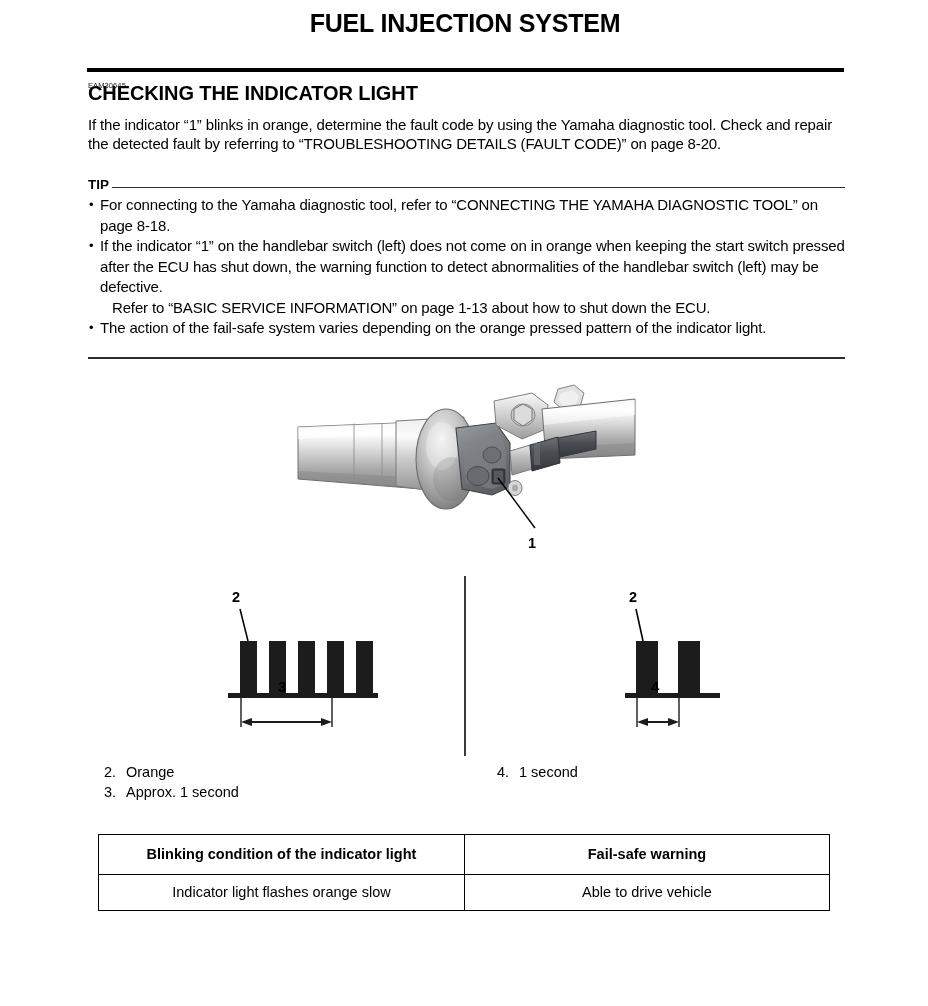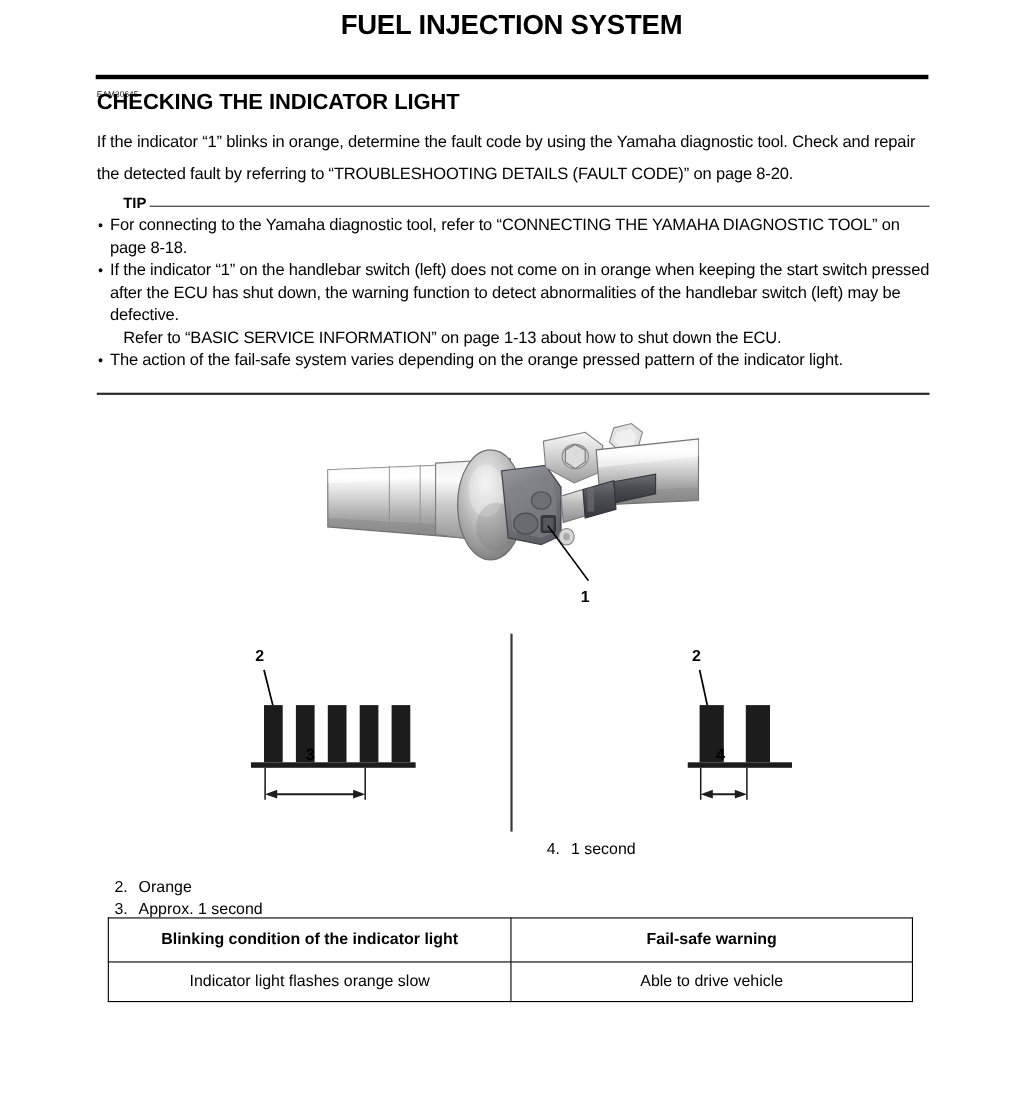--- a/index.html
+++ b/index.html
@@ -66,40 +66,39 @@
     letter-spacing: -0.1px;
   }
 
   
   .intro {
     position: absolute;
     top: 115px;
     left: 88px;
     width: 757px;
     font-size: 15px;
-    line-height: 29px;
+    line-height: 19px;
     letter-spacing: -0.15px;
   }
 
   
   .tip-head {
     position: absolute;
     top: 178px;
     left: 88px;
     width: 757px;
     display: flex;
     align-items: center;
     gap: 3px;
   }
   .tip-label {
     font-size: 13.5px;
     font-weight: bold;
     letter-spacing: 0px;
     line-height: 1;
-    margin-left: 24px;
   }
   .tip-head-rule {
     flex: 1;
     height: 1.5px;
     background: #2b2b2b;
     margin-top: 5px;
   }
 
   .tip-list {
     position: absolute;
@@ -182,21 +181,21 @@
     top: 762px;
     left: 104px;
     width: 740px;
     font-size: 14.5px;
     line-height: 20px;
   }
   .legend-col {
     position: absolute;
     top: 0;
   }
-  .legend-col.col-left  { left: 0px; margin-top: 35px; }
+  .legend-col.col-left  { left: 0px; }
   .legend-col.col-right { left: 393px; }
   .legend-line { white-space: nowrap; }
   .legend-num { display: inline-block; width: 22px; }
 
   
   .fs-table {
     position: absolute;
     top: 834px;
     left: 98px;
     width: 731px;

